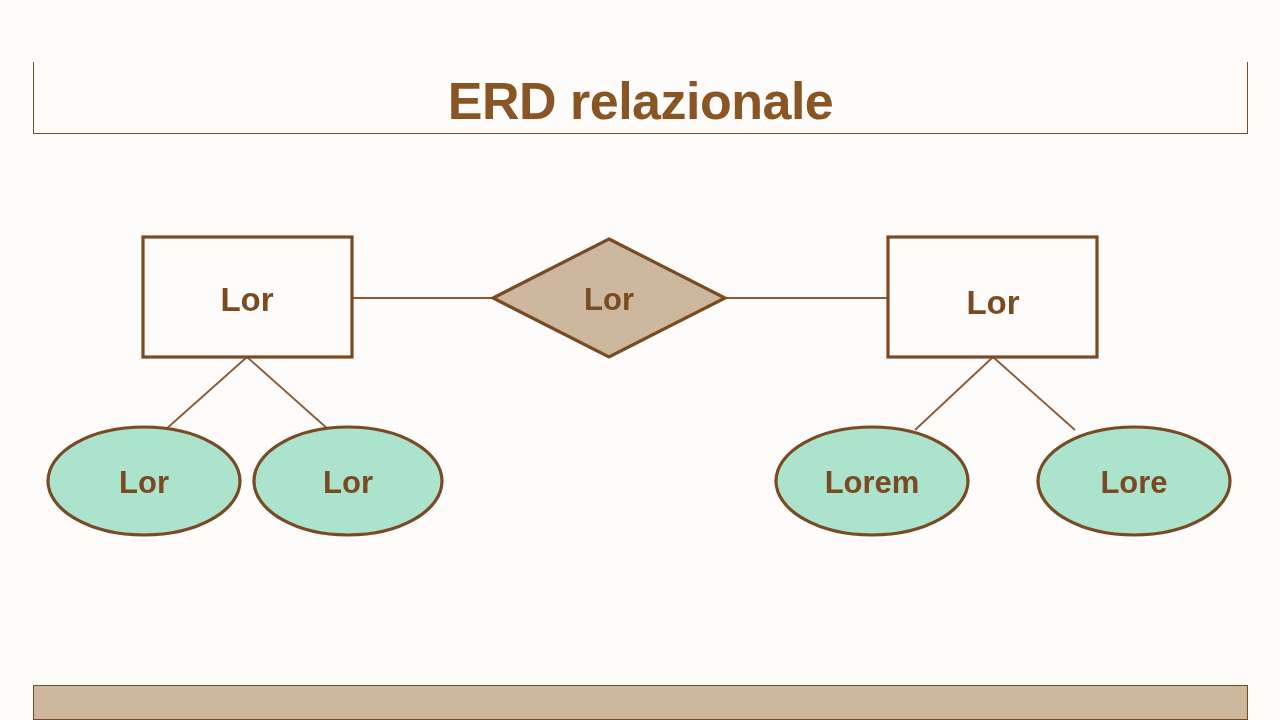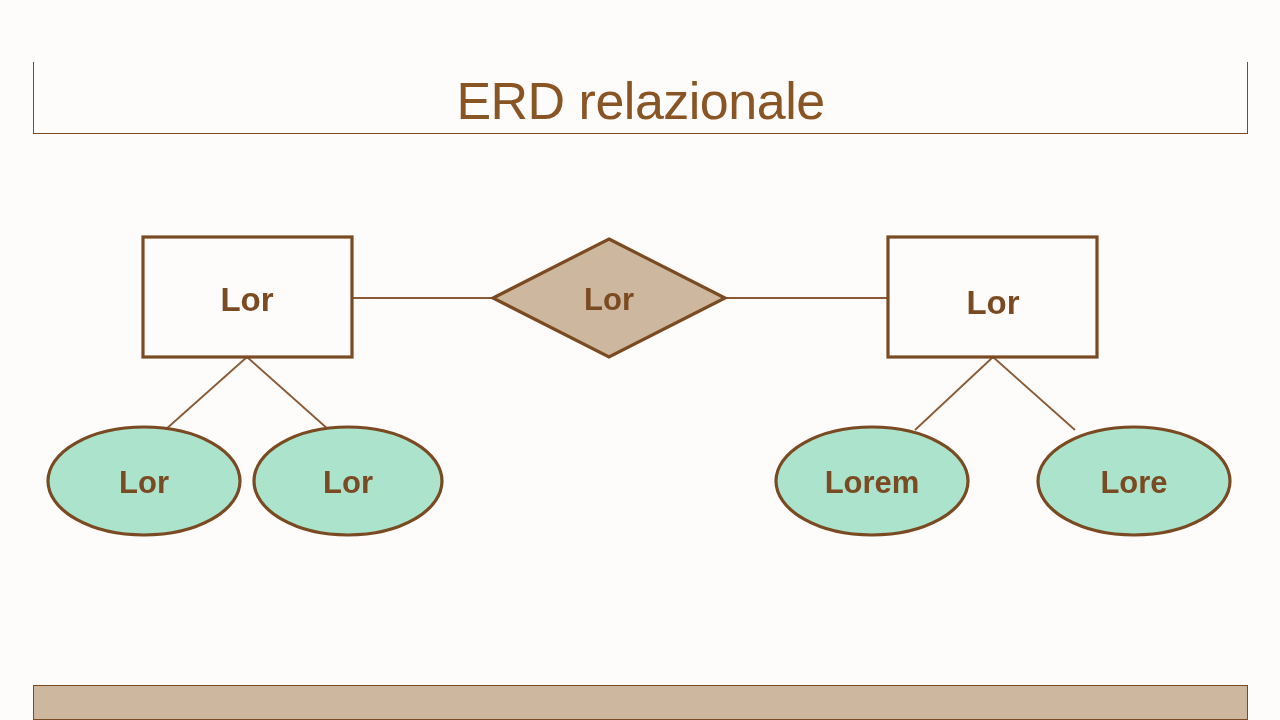--- a/index.html
+++ b/index.html
@@ -73,21 +73,21 @@
     box-sizing: border-box;
     border: 1.5px solid #7a4a22;
     border-top: none;
     background: #fdfcfb;
     display: flex;
     align-items: center;
     justify-content: center;
   }
   .title-text {
     font-size: 52px;
-    font-weight: normal;
+    font-weight: bold;
     color: #8a5524;
     letter-spacing: -0.5px;
     line-height: 1;
     margin-top: 7px;
   }
 
   
   .diagram {
     position: absolute;
     left: 0;

